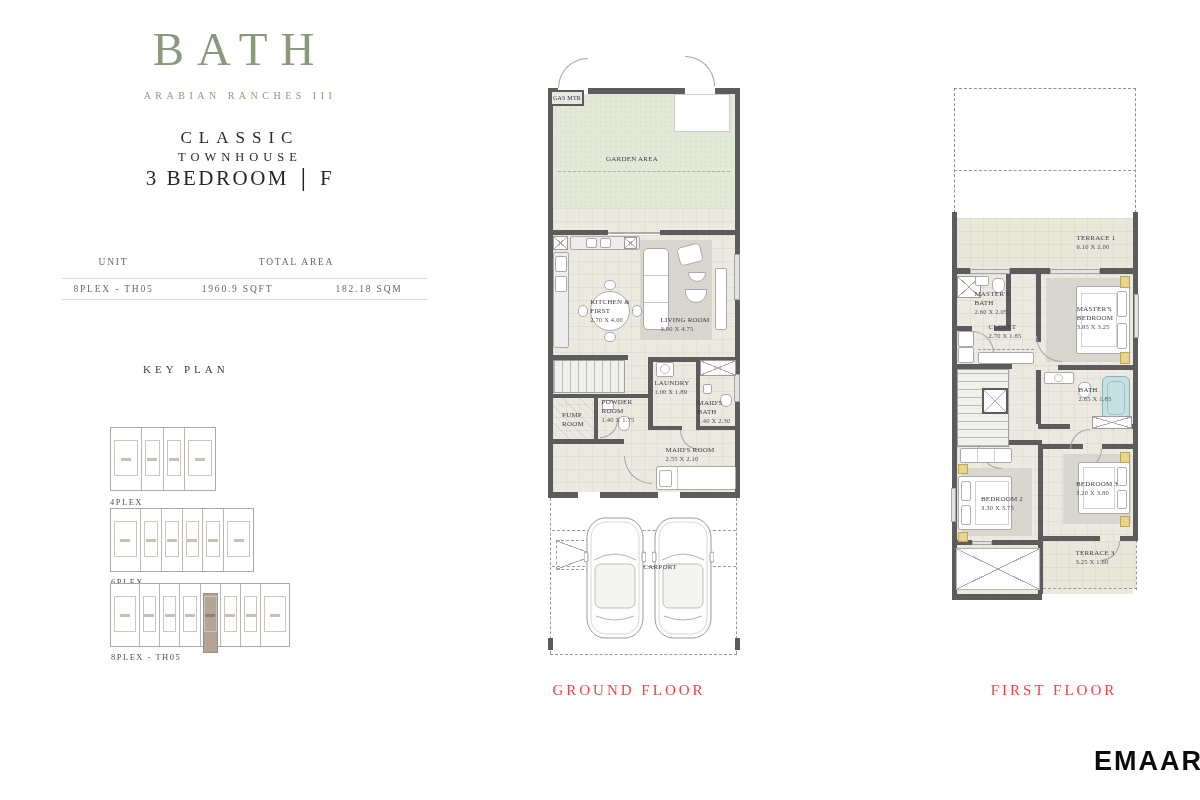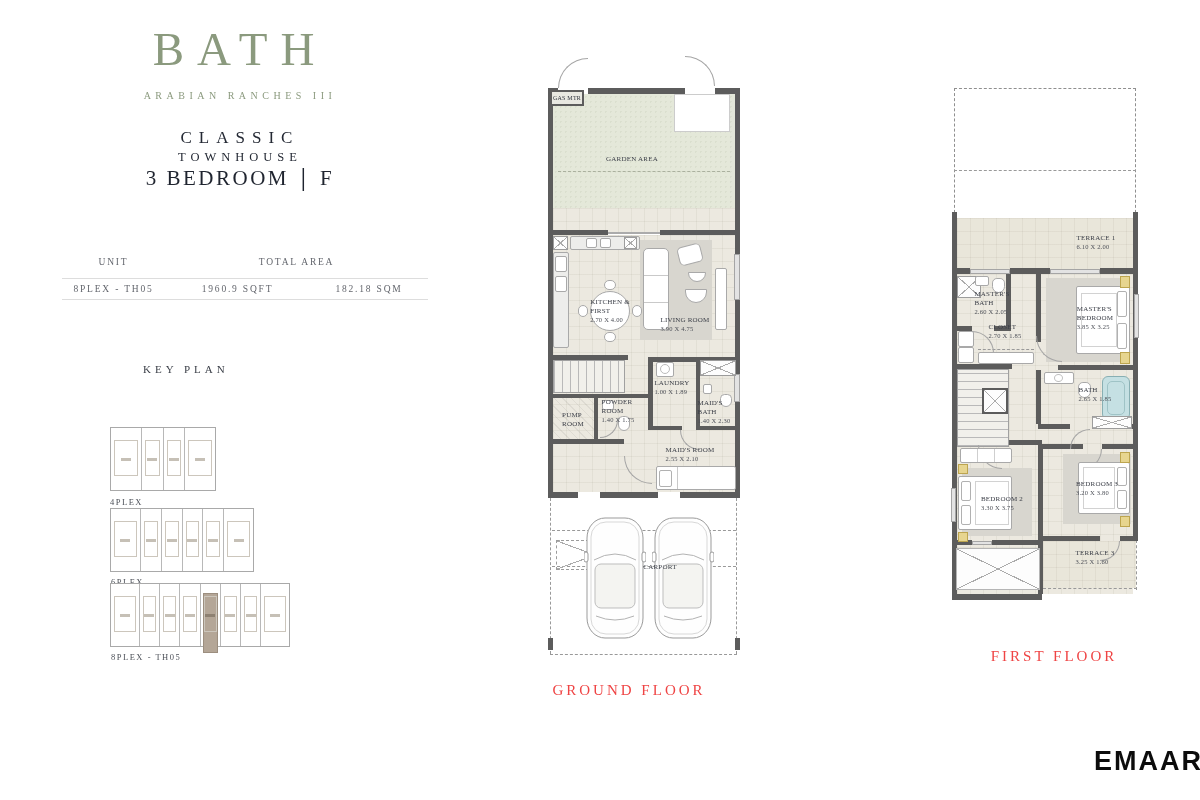--- a/index.html
+++ b/index.html
@@ -490,16 +490,16 @@
       <span class="nm">BEDROOM 3</span>
       <span class="dim">3.20 X 3.80</span>
     </div>
     <div class="rlabel" style="left:143px;top:470px;">
       <span class="nm">TERRACE 3</span>
       <span class="dim">3.25 X 1.60</span>
     </div>
   </div>
 
   <div class="caption" style="left:533px;top:682px;width:192px;">GROUND FLOOR</div>
-  <div class="caption" style="left:958px;top:648px;width:192px;">FIRST FLOOR</div>
+  <div class="caption" style="left:958px;top:682px;width:192px;">FIRST FLOOR</div>
 
   <div class="emaar">EMAAR</div>
 </div>
 
 </body></html>

